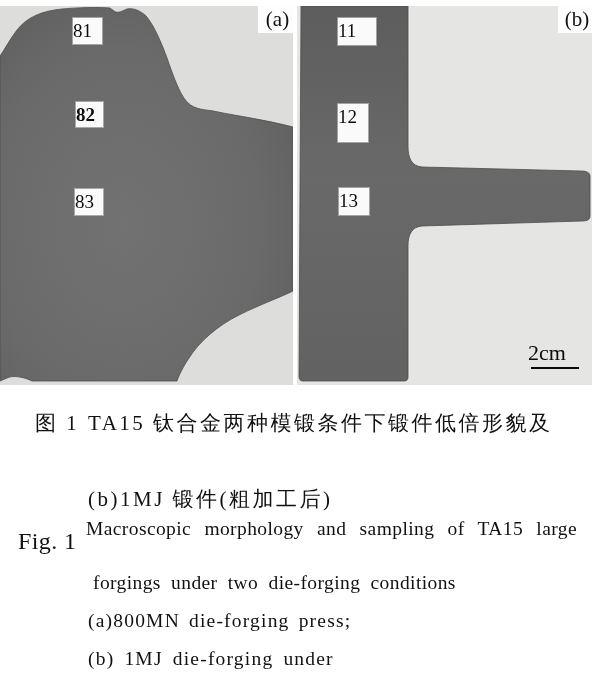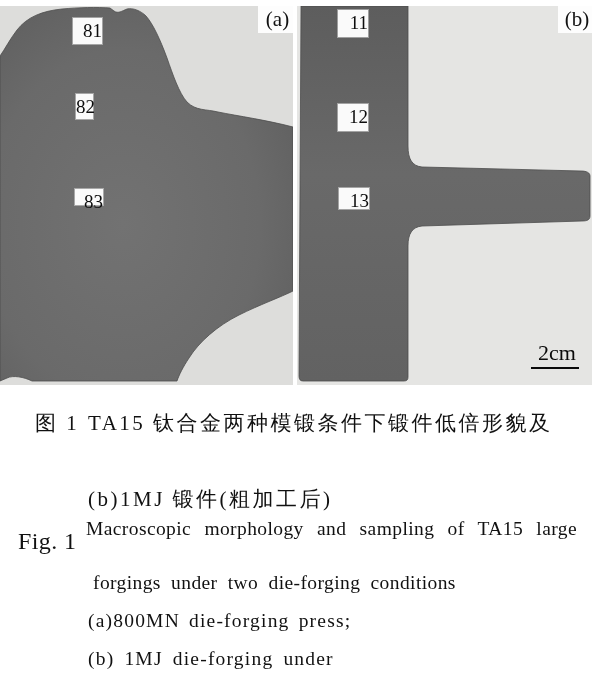--- a/index.html
+++ b/index.html
@@ -14,32 +14,32 @@
   .photo svg{position:absolute;left:0;top:0;display:block;}
   
   .panel-letter{
     position:absolute;top:0;background:#fdfdfd;text-align:center;
     font-size:21px;line-height:26px;padding:0 2px;
   }
   .panel-letter.a{left:258px;width:35px;height:27px;}
   .panel-letter.b{left:261px;width:34px;height:27px;}
   
   .sbox{
-    position:absolute;background:#fafafa;color:#0d0d0d;text-align:right;
+    position:absolute;background:#fafafa;color:#0d0d0d;text-align:left;
     font-size:19px;line-height:26px;box-shadow:0 0 0 1px rgba(255,255,255,.4);
   }
   .sbox.s81{left:73px;top:12px;width:29px;height:26px;}
-  .sbox.s82{left:76px;top:88px;width:17px;height:25px;}
-  .sbox.s83{left:75px;top:183px;width:28px;height:16px;}
-  .sbox.s11{left:41px;top:4px;width:30px;height:27px;}
-  .sbox.s12{left:41px;top:98px;width:30px;height:27px;}
-  .sbox.s13{left:42px;top:182px;width:30px;height:21px;}
+  .sbox.s82{left:76px;top:96px;width:27px;height:25px;font-weight:bold;}
+  .sbox.s83{left:75px;top:183px;width:28px;height:26px;}
+  .sbox.s11{left:41px;top:12px;width:38px;height:27px;}
+  .sbox.s12{left:41px;top:98px;width:30px;height:38px;}
+  .sbox.s13{left:42px;top:182px;width:30px;height:27px;}
   
   .scalebar-text{
-    position:absolute;left:231px;top:334px;width:58px;text-align:center;
+    position:absolute;left:231px;top:334px;width:58px;text-align:left;
     font-size:22px;line-height:26px;color:#0a0a0a;
   }
   .scalebar-line{
     position:absolute;left:234px;top:361px;width:48px;height:2px;background:#0a0a0a;
   }
   
   .cap{position:absolute;white-space:nowrap;}
   .cap-zh{font-size:21px;line-height:26px;letter-spacing:2.5px;}
   .cap-en{font-size:19.5px;line-height:25px;letter-spacing:0.4px;}
   .zh1-label{position:absolute;left:35px;top:410px;font-size:21px;}

